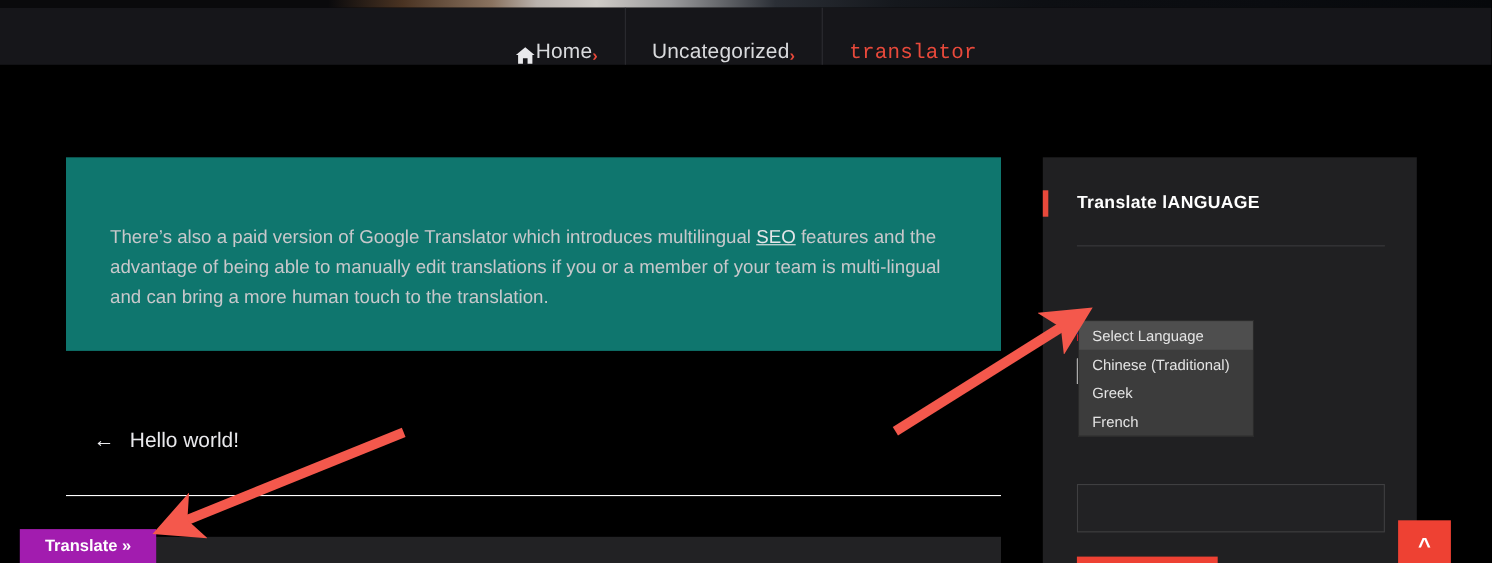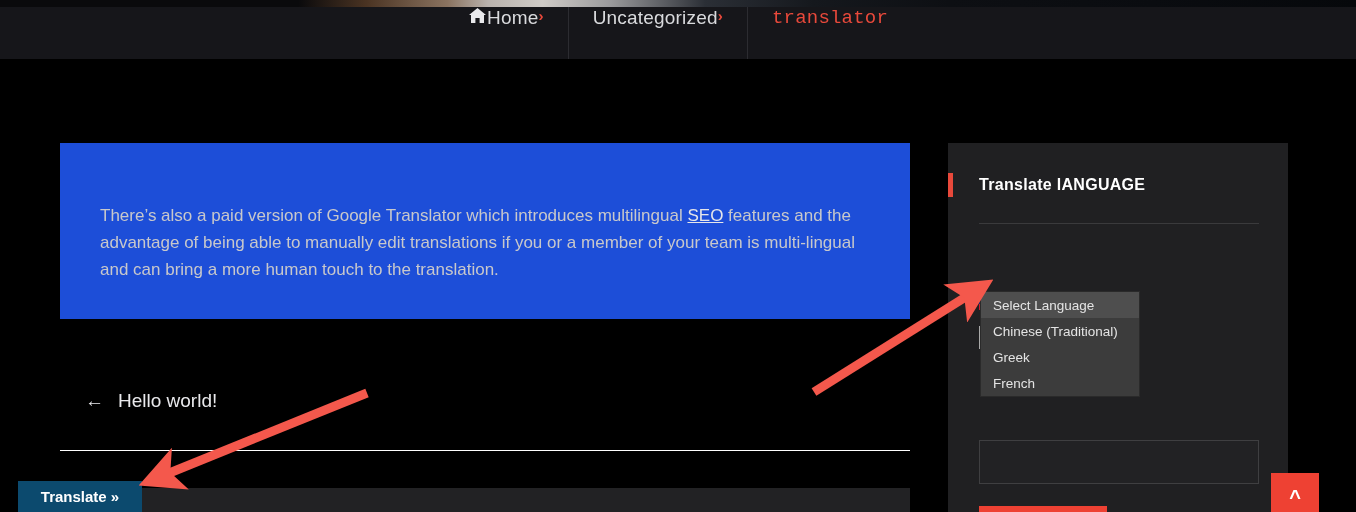--- a/index.html
+++ b/index.html
@@ -14,38 +14,38 @@
     position:absolute;left:0;top:0;width:1356px;height:7px;
     background:linear-gradient(90deg,#0a0a0c 0%,#0a0a0c 22%,#4a3322 27%,#8a7360 33%,#b9b2ad 36%,#cfcbc7 40%,#9a9a9c 45%,#2b2f36 52%,#15181d 60%,#0d0f13 70%,#0a0c10 85%,#06080b 100%);
   }
   
   #breadcrumb-bar{
     position:absolute;left:0;top:7px;width:1356px;height:52px;
     background:#16161a;
     display:flex;align-items:center;justify-content:center;
   }
   .crumb{
-    display:flex;align-items:flex-start;gap:0;
+    display:flex;align-items:flex-end;gap:0;
     height:52px;padding:0 24px;
     box-sizing:border-box;
     font-size:19px;color:#d9dadd;letter-spacing:.2px;
   }
   .crumb.sep-right{border-right:1px solid #2c2c31;}
   .crumb .chev{color:#e8493b;font-size:15px;font-weight:bold;}
   .crumb.current{color:#e8493b;font-family:Liberation Mono, monospace;}
   .home-ico{display:inline-block;width:19px;height:17px;position:relative;}
   .home-ico svg{display:block;}
   
   #page{
     position:absolute;left:0;top:59px;width:1356px;height:453px;background:#000;
   }
   
   #article-box{
     position:absolute;left:60px;top:84px;width:850px;height:176px;
-    background:#1d4ed8;
+    background:#0f766e;
   }
   #article-text{
     position:absolute;left:40px;top:42px;width:770px;
     color:#c8c8cb;font-size:17px;line-height:27px;
   }
   #article-text a{color:#e6e6e9;text-decoration:underline;}
   
   #post-nav{
     position:absolute;left:85px;top:331px;width:300px;
     color:#e9e9ec;font-size:19px;display:flex;align-items:center;gap:14px;
@@ -108,21 +108,21 @@
   }
   
   #scroll-top{
     position:absolute;left:1271px;top:414px;width:48px;height:48px;
     background:#ee4133;display:flex;align-items:center;justify-content:center;
   }
   #scroll-top .chev-up{color:#fff;font-size:20px;font-weight:bold;line-height:1;}
   
   #translate-btn{
     position:absolute;left:18px;top:481px;width:124px;height:31px;
-    background:#0c4a6e;color:#fff;font-size:15px;font-weight:bold;
+    background:#a21caf;color:#fff;font-size:15px;font-weight:bold;
     display:flex;align-items:center;justify-content:center;
   }
   
   #annotations{
     position:absolute;left:0;top:0;width:1356px;height:512px;pointer-events:none;z-index:60;
   }
 </style>
 </head>
 <body>
 

